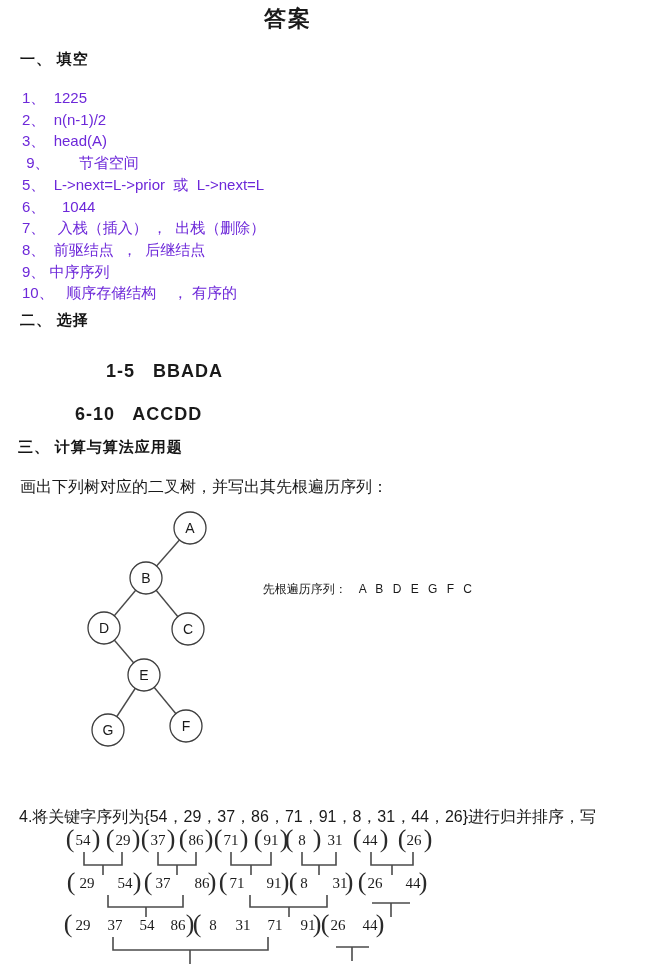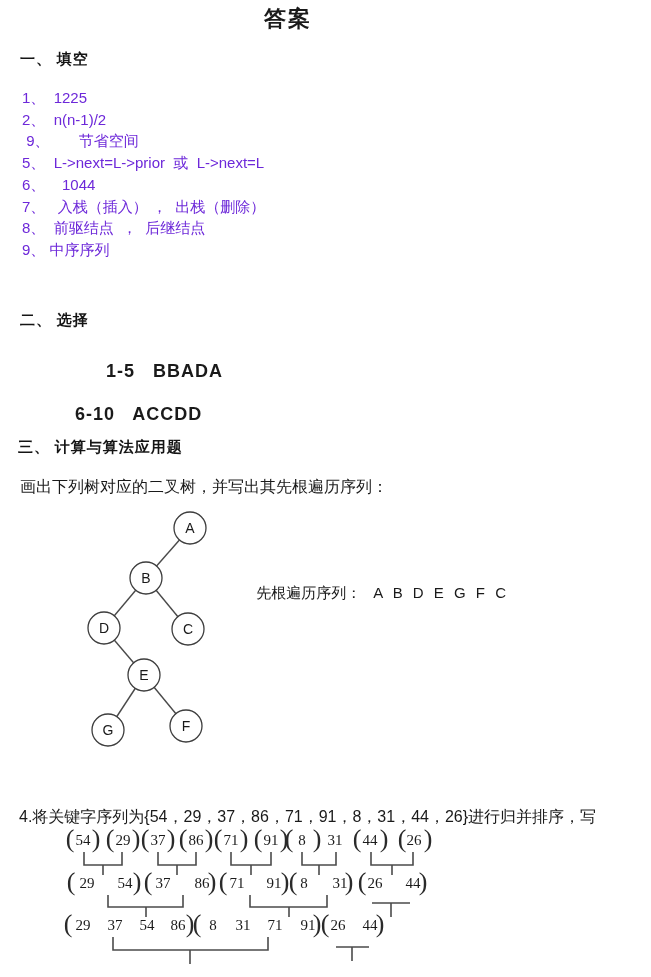--- a/index.html
+++ b/index.html
@@ -32,21 +32,21 @@
     color:#6d28d9;
   }
   .choice-line{
     left:75px;
     font-weight:bold;font-size:18px;letter-spacing:1px;
     white-space:pre;
   }
   #choice-1{top:361px;margin-left:31px;}
   #choice-2{top:404px;}
   .prompt{left:20px;top:477px;font-size:16px;white-space:pre;}
-  .traversal{left:248px;top:567px;font-size:15px;white-space:pre;}
+  .traversal{left:256px;top:567px;font-size:12px;white-space:pre;}
   .traversal .seq{letter-spacing:3px;margin-left:12px;}
   .q4{left:19px;top:762px;font-size:16px;line-height:22px;white-space:pre;}
   svg#overlay{position:absolute;left:0;top:0;}
   svg text{fill:#1a1a1a;}
   .tn{font-family:"Liberation Sans", sans-serif;font-size:14px;}
   .mn{font-family:"Liberation Serif", serif;font-size:15px;}
   .mp{font-family:"Liberation Serif", serif;font-size:26px;fill:#2a2a2a;}
   .conn{fill:none;stroke:#4b4b4b;stroke-width:1.6;}
   .tree-edge{stroke:#4a4a4a;stroke-width:1.4;}
   .tree-circle{fill:#ffffff;stroke:#3d3d3d;stroke-width:1.3;}
@@ -148,21 +148,21 @@
     <path d="M250,895 V907 H327 V895 M289,907 V917" class="conn"></path>
     <path d="M372,903 H410 M391,903 V917" class="conn"></path>
     <path d="M113,937 V950 H268 V937 M190,950 V964" class="conn"></path>
     <path d="M336,947 H369 M352,947 V961" class="conn"></path>
   </svg>
 
 <div class="abs doc-title">答案</div>
 
 <div class="abs sec-heading" id="heading-1">一、 填空</div>
 
-<div class="abs fill-list"><div>1、  1225</div><div>2、  n(n-1)/2</div><div> 9、       节省空间</div><div>5、  L-&gt;next=L-&gt;prior  或  L-&gt;next=L</div><div>6、    1044</div><div>7、   入栈（插入） ，  出栈（删除）</div><div>8、  前驱结点  ，  后继结点</div><div>9、 中序序列</div></div>
+<div class="abs fill-list"><div>1、  1225</div><div>2、  n(n-1)/2</div><div>3、  head(A)</div><div> 9、       节省空间</div><div>5、  L-&gt;next=L-&gt;prior  或  L-&gt;next=L</div><div>6、    1044</div><div>7、   入栈（插入） ，  出栈（删除）</div><div>8、  前驱结点  ，  后继结点</div><div>9、 中序序列</div><div>10、   顺序存储结构    ， 有序的</div></div>
 
 <div class="abs sec-heading" id="heading-2">二、 选择</div>
 
 <div class="abs choice-line" id="choice-1">1-5   BBADA</div>
 <div class="abs choice-line" id="choice-2">6-10   ACCDD</div>
 
 <div class="abs sec-heading" id="heading-3">三、 计算与算法应用题</div>
 
 <div class="abs prompt">画出下列树对应的二叉树，并写出其先根遍历序列：</div>
 

